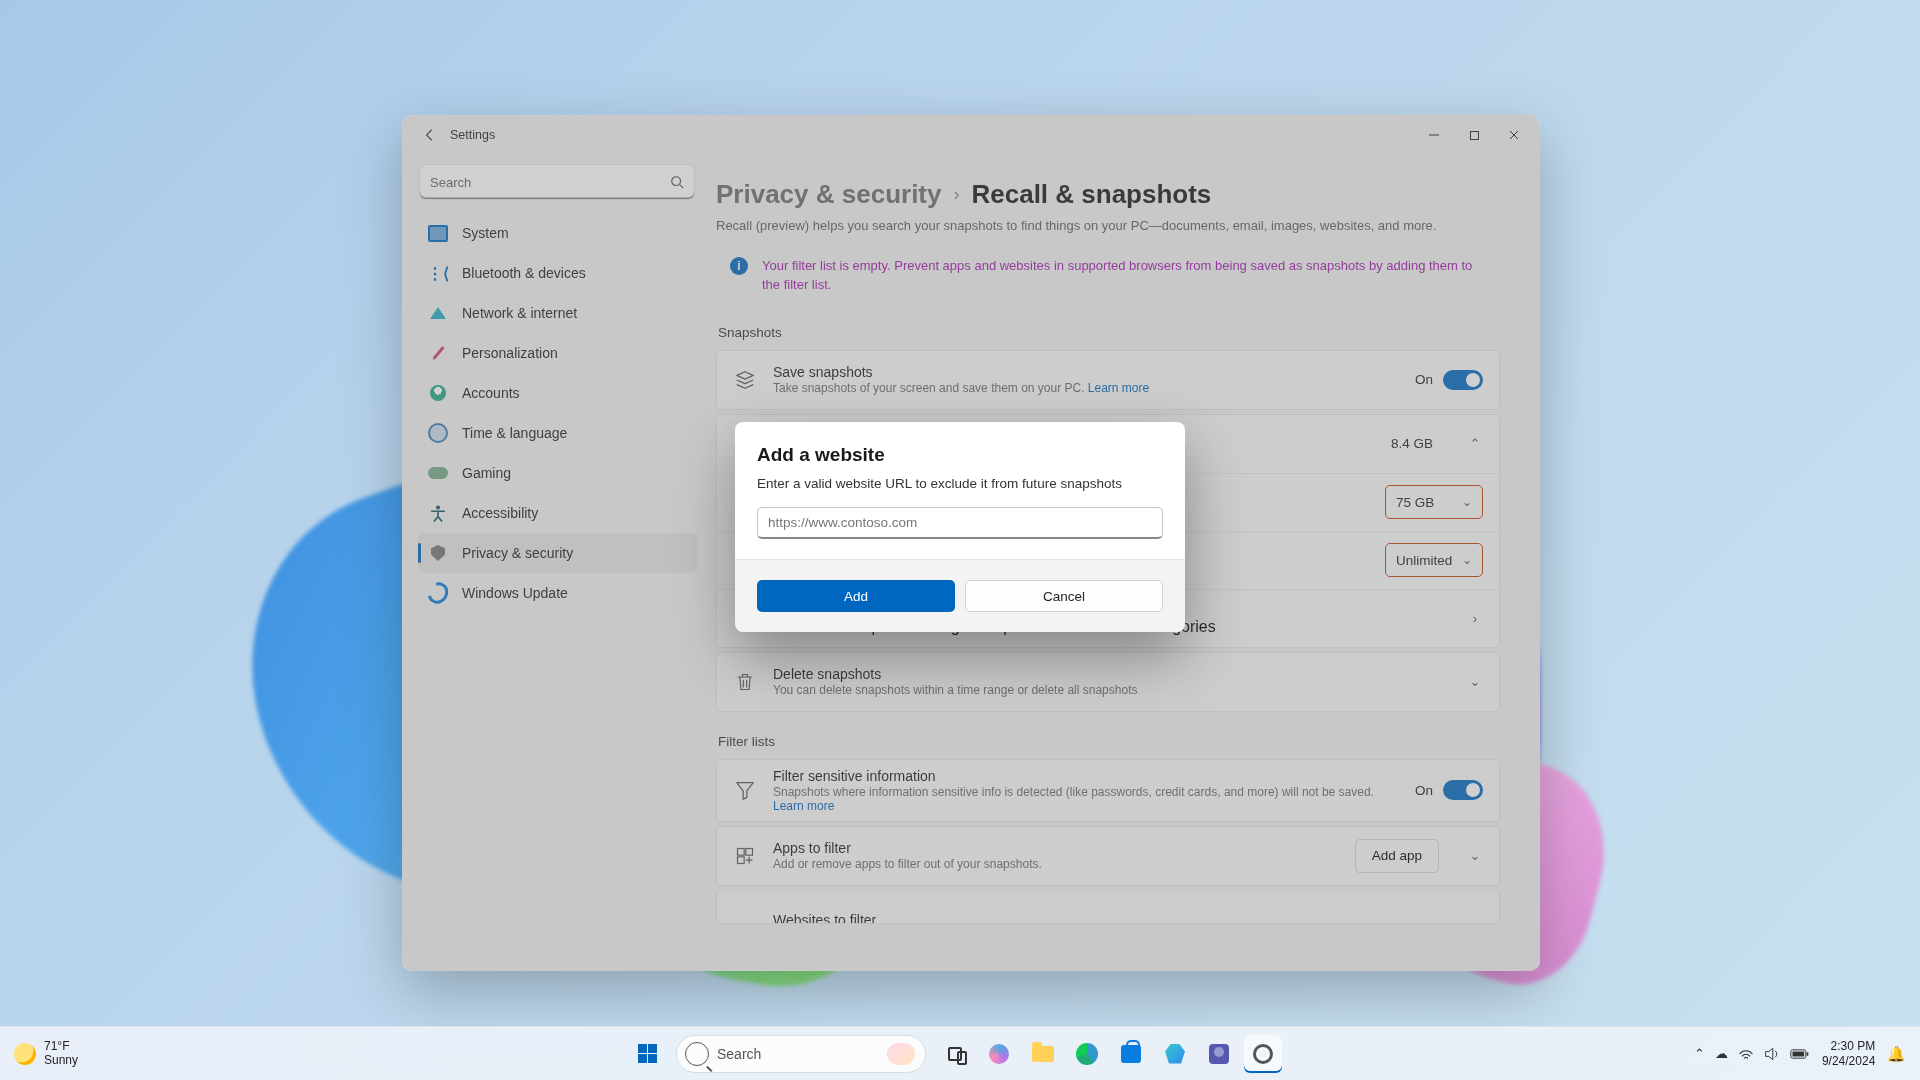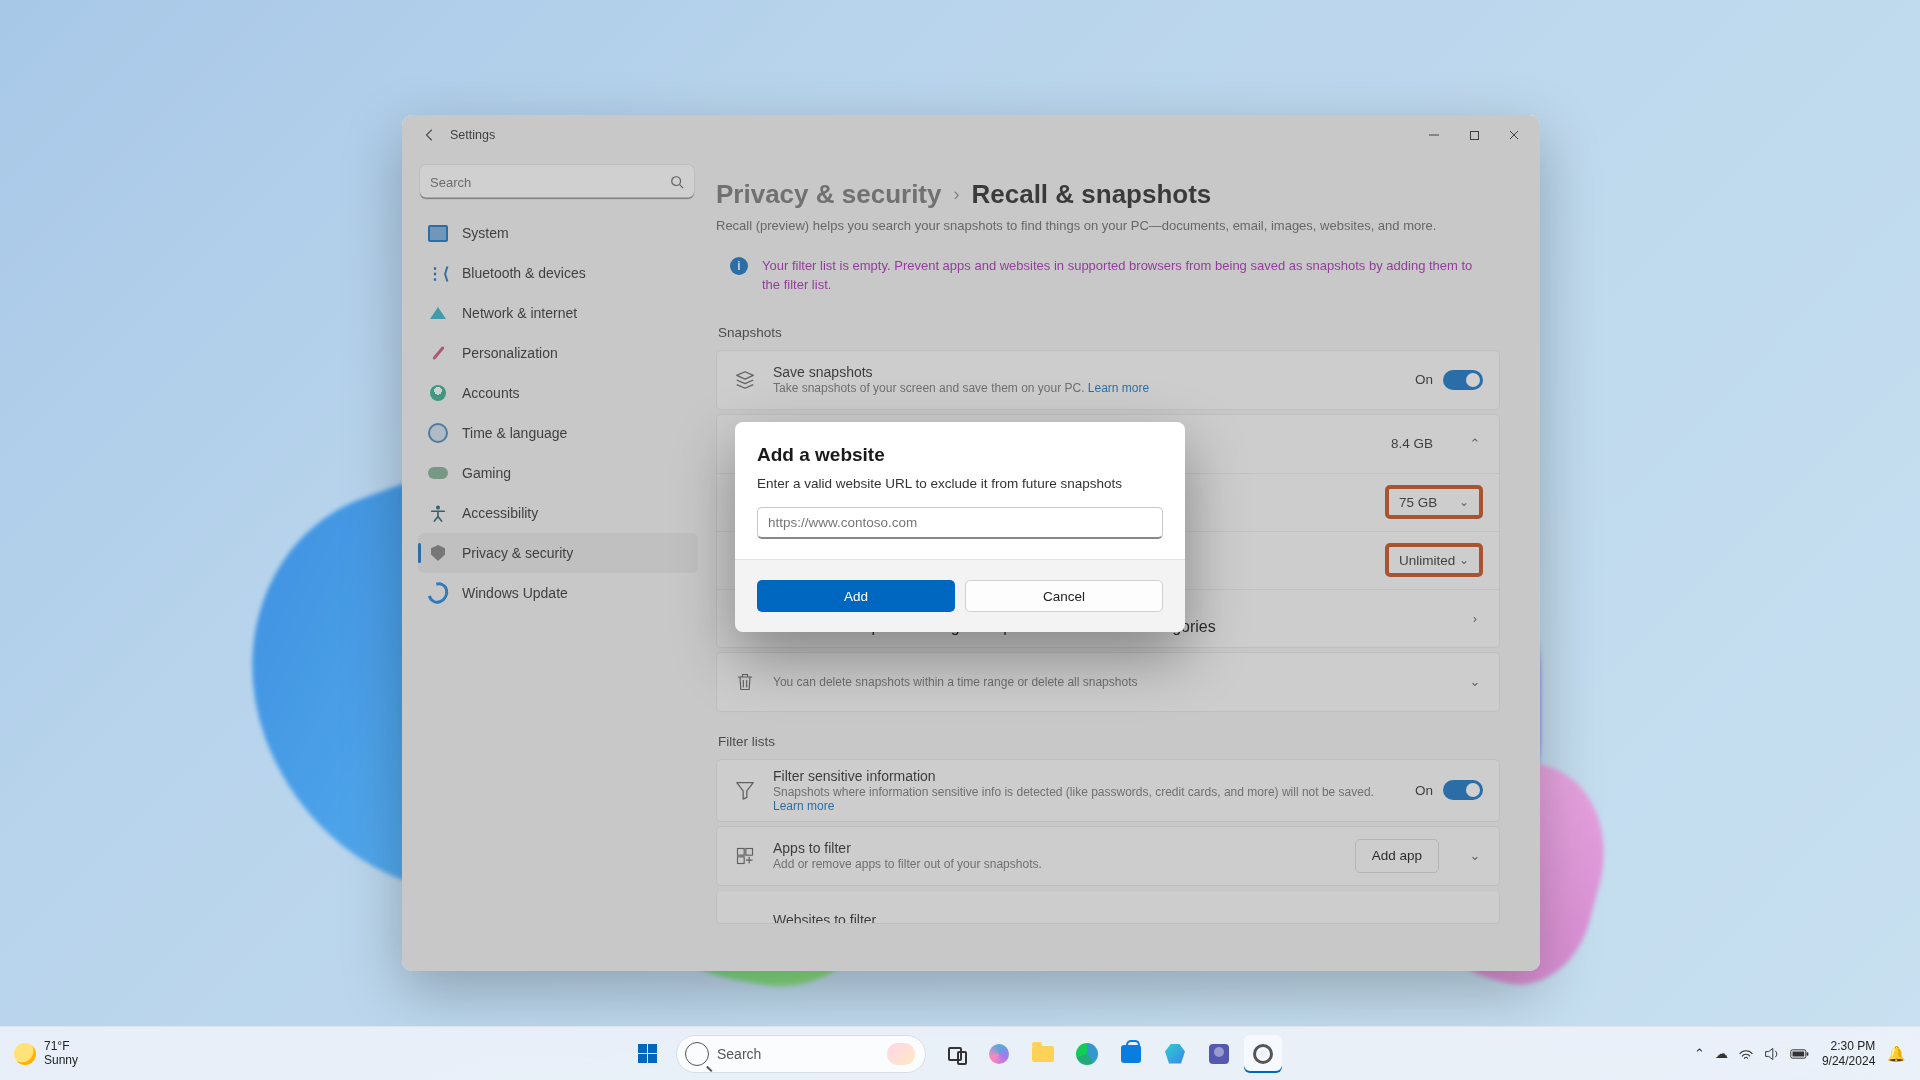--- a/index.html
+++ b/index.html
@@ -82,21 +82,21 @@
 .row .sub { font-size: 12px; color: #6b6b6b; margin-top: 1px; }
 .row .sub a, .row .sub .learn { color: #0067c0; text-decoration: none; cursor: pointer; }
 .subrow { border-top: 1px solid #ececec; padding: 8px 16px 8px 62px; display: flex; align-items: center; min-height: 58px; gap: 16px; }
 .subrow .txtcol { flex: 1; }
 
 .toggle { display: flex; align-items: center; gap: 10px; }
 .toggle .state { font-size: 13.5px; color: #222; }
 .switch { width: 40px; height: 20px; border-radius: 10px; background: #0067c0; position: relative; cursor: pointer; }
 .switch::after { content: ""; position: absolute; right: 3px; top: 3px; width: 14px; height: 14px; border-radius: 50%; background: #fff; }
 
-.select-btn { min-width: 98px; height: 34px; background: #fbfbfb; border: 4px solid #c2410c; border-radius: 5px; display: flex; align-items: center; justify-content: space-between; padding: 0 10px; font-size: 13.5px; color: #222; cursor: pointer; }
+.select-btn { min-width: 98px; height: 34px; background: #fbfbfb; border: 1px solid #c2410c; border-radius: 5px; display: flex; align-items: center; justify-content: space-between; padding: 0 10px; font-size: 13.5px; color: #222; cursor: pointer; }
 .chev { color: #555; font-size: 12px; }
 .val-label { font-size: 13.5px; color: #222; margin-right: 6px; }
 .pill-btn { height: 34px; padding: 0 16px; background: #fbfbfb; border: 1px solid #d6d6d6; border-radius: 5px; font-size: 13.5px; cursor: pointer; }
 .exp-chev { color: #555; font-size: 13px; margin-left: 12px; cursor: pointer; width: 16px; text-align: center; }
 
 .cut { overflow: hidden; max-height: 34px; border-top: 1px solid #eee; }
 
 
 .dim { position: absolute; inset: 0; background: rgba(120,120,120,0.35); z-index: 3; border-radius: 10px; }
 
@@ -316,20 +316,21 @@
       </div>
 
       <div class="card">
         <div class="row">
           <div class="lead-ico">
               <svg width="20" height="20" viewBox="0 0 24 24">
                 <path d="M4 6 L20 6 M9 6 L9 3 L15 3 L15 6 M6 6 L7 21 L17 21 L18 6 M10 10 L10 18 M14 10 L14 18" stroke="#555" stroke-width="1.4" fill="none" stroke-linecap="round"></path>
               </svg>
             </div>
           <div class="txtcol">
+            <div class="title">Delete snapshots</div>
             <div class="sub">You can delete snapshots within a time range or delete all snapshots</div>
           </div>
           <span class="exp-chev">⌄</span>
         </div>
       </div>
 
       <div class="sec-h" style="margin-top:22px;">Filter lists</div>
 
       <div class="card">
         <div class="row">

